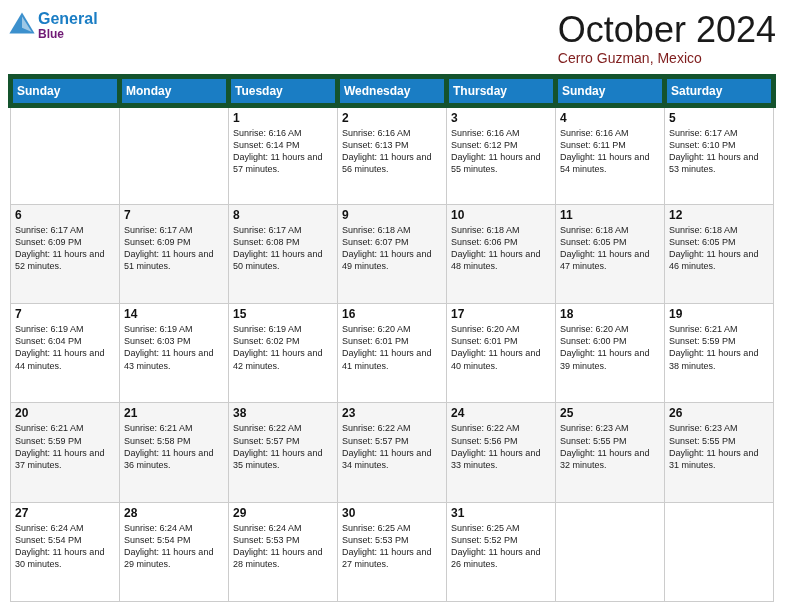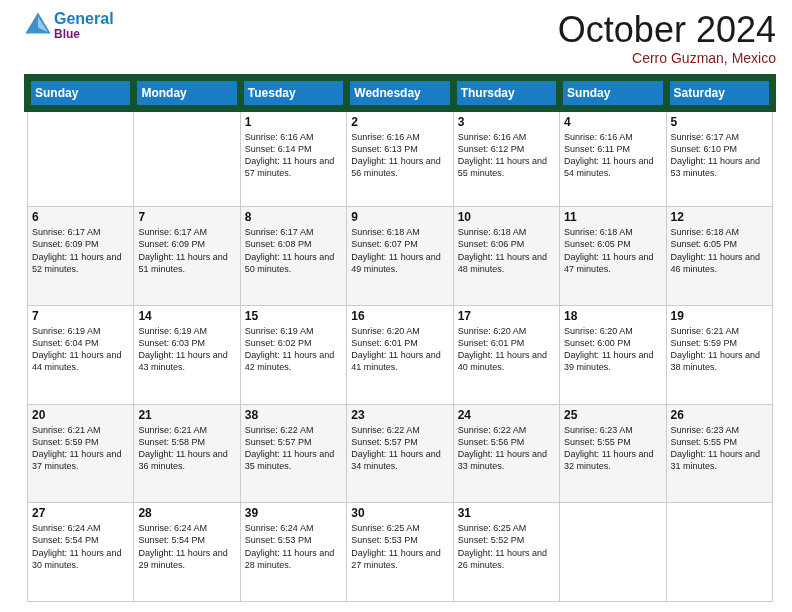--- a/index.html
+++ b/index.html
@@ -6,41 +6,41 @@
     body {
       width: 792px;
       height: 612px;
       font-family: Arial, sans-serif;
       background: #fff;
       overflow: hidden;
     }
     .page {
       width: 792px;
       height: 612px;
-      padding: 10px 16px 10px 24px;
+      padding: 10px 16px 10px 8px;
       display: flex;
       flex-direction: column;
     }
     .header {
       display: flex;
       justify-content: space-between;
       align-items: flex-start;
       margin-bottom: 8px;
     }
     .logo {
       display: flex;
       align-items: center;
     }
     .logo-icon {
       width: 28px;
       height: 28px;
       margin-right: 2px;
     }
     .title-block {
-      text-align: right;
+      text-align: left;
     }
     .month-title {
       font-size: 36px;
       font-weight: 300;
       color: #1a1a1a;
       line-height: 1.1;
     }
     .location-title {
       font-size: 14px;
       color: #7f1d1d;
@@ -50,21 +50,21 @@
       border-collapse: collapse;
       flex: 1;
     }
     .calendar-table th {
       background: #1a7dc4;
       color: #fff;
       font-size: 12px;
       font-weight: bold;
       padding: 5px 4px;
       text-align: left;
-      border: 7px solid #14532d;
+      border: 5px solid #14532d;
     }
     .calendar-table td {
       vertical-align: top;
       border: 1px solid #ccc;
       padding: 3px 4px;
       font-size: 9.5px;
       color: #222;
       width: calc(100% / 7);
       height: 88px;
     }
@@ -243,21 +243,21 @@
         <tr class="row-white">
           <td>
             <div class="day-number">27</div>
             <div class="day-info">Sunrise: 6:24 AM<br>Sunset: 5:54 PM<br>Daylight: 11 hours and 30 minutes.</div>
           </td>
           <td>
             <div class="day-number">28</div>
             <div class="day-info">Sunrise: 6:24 AM<br>Sunset: 5:54 PM<br>Daylight: 11 hours and 29 minutes.</div>
           </td>
           <td>
-            <div class="day-number">39</div>
+            <div class="day-number">29</div>
             <div class="day-info">Sunrise: 6:24 AM<br>Sunset: 5:53 PM<br>Daylight: 11 hours and 28 minutes.</div>
           </td>
           <td>
             <div class="day-number">30</div>
             <div class="day-info">Sunrise: 6:25 AM<br>Sunset: 5:53 PM<br>Daylight: 11 hours and 27 minutes.</div>
           </td>
           <td>
             <div class="day-number">31</div>
             <div class="day-info">Sunrise: 6:25 AM<br>Sunset: 5:52 PM<br>Daylight: 11 hours and 26 minutes.</div>
           </td>

